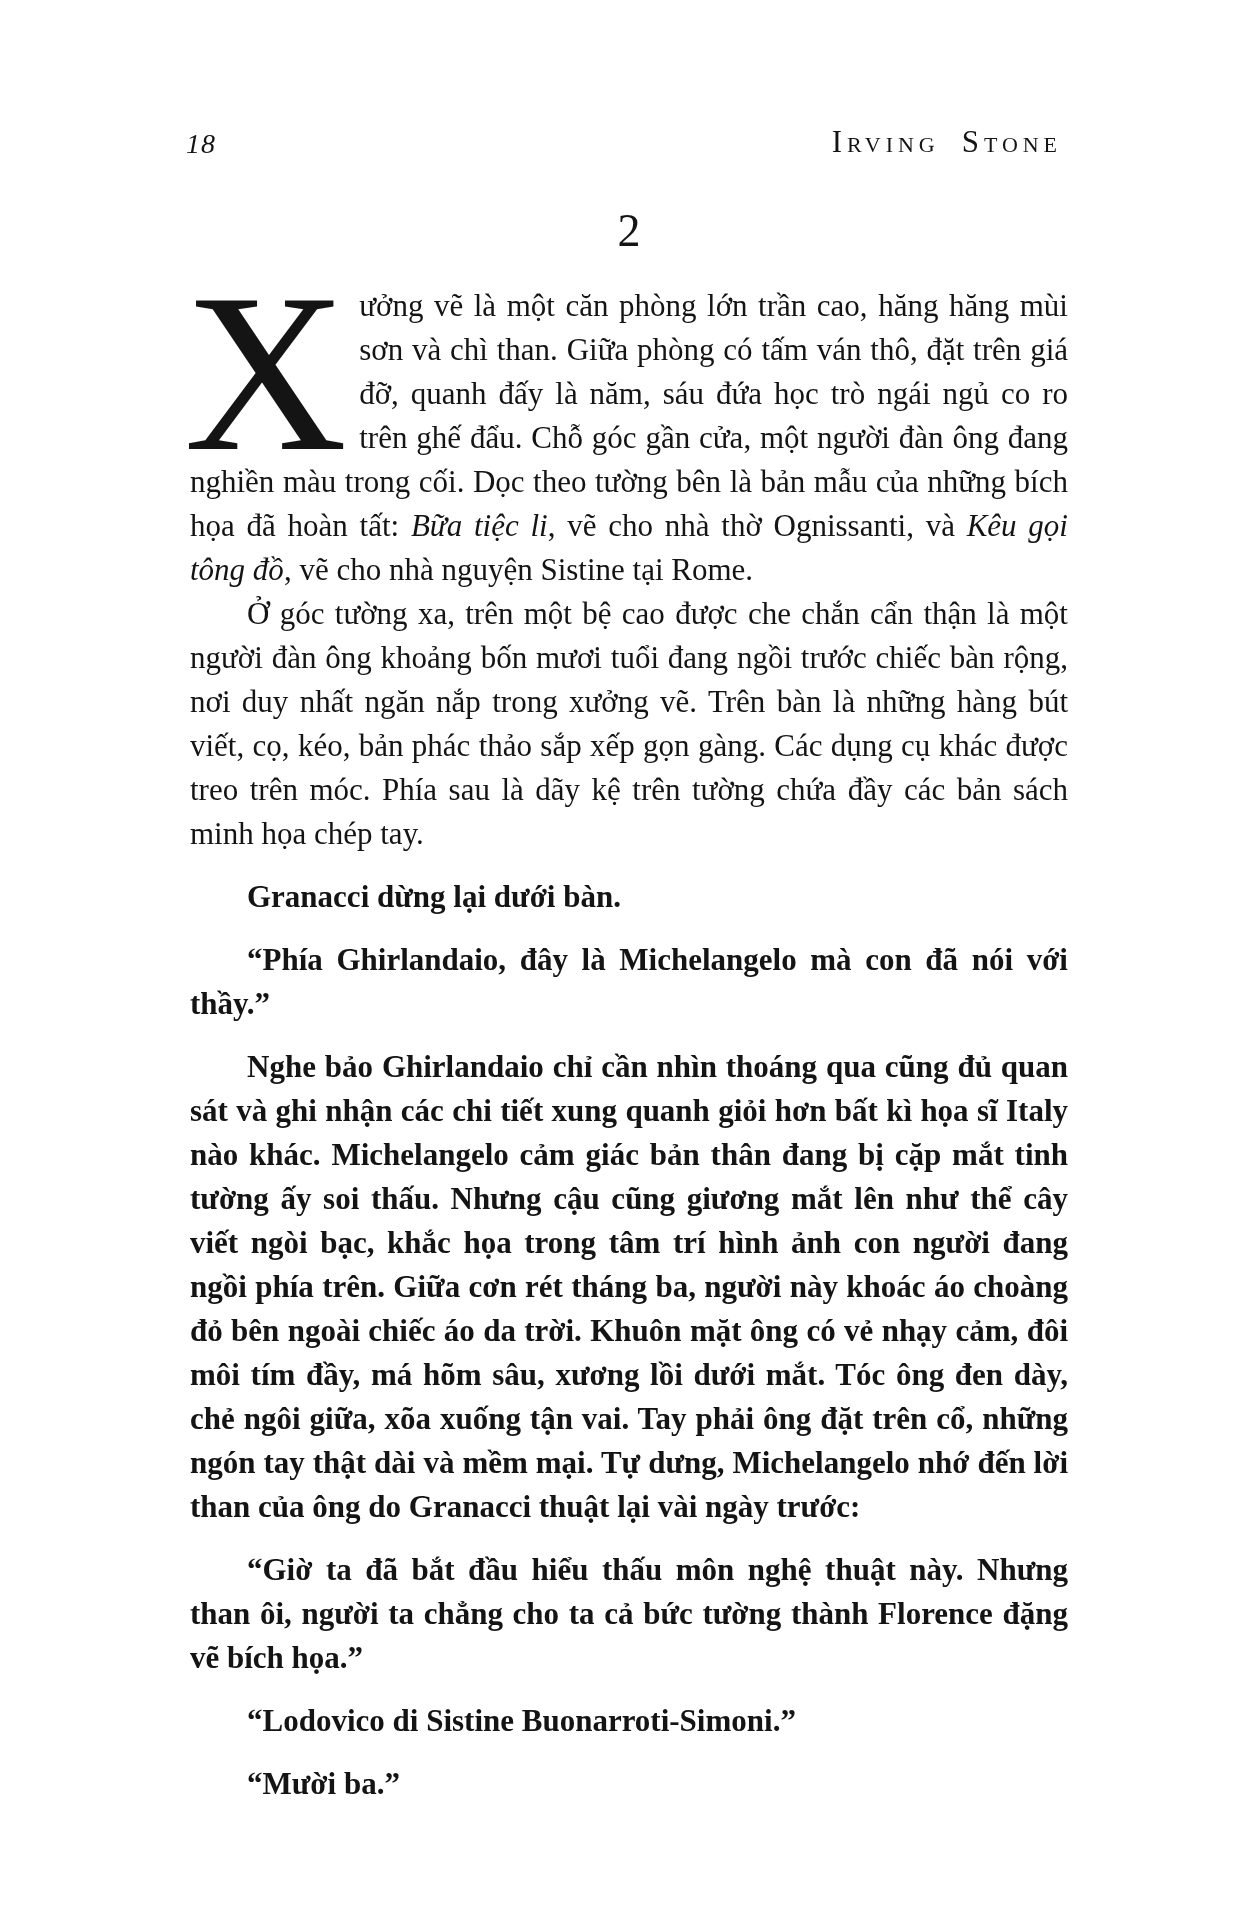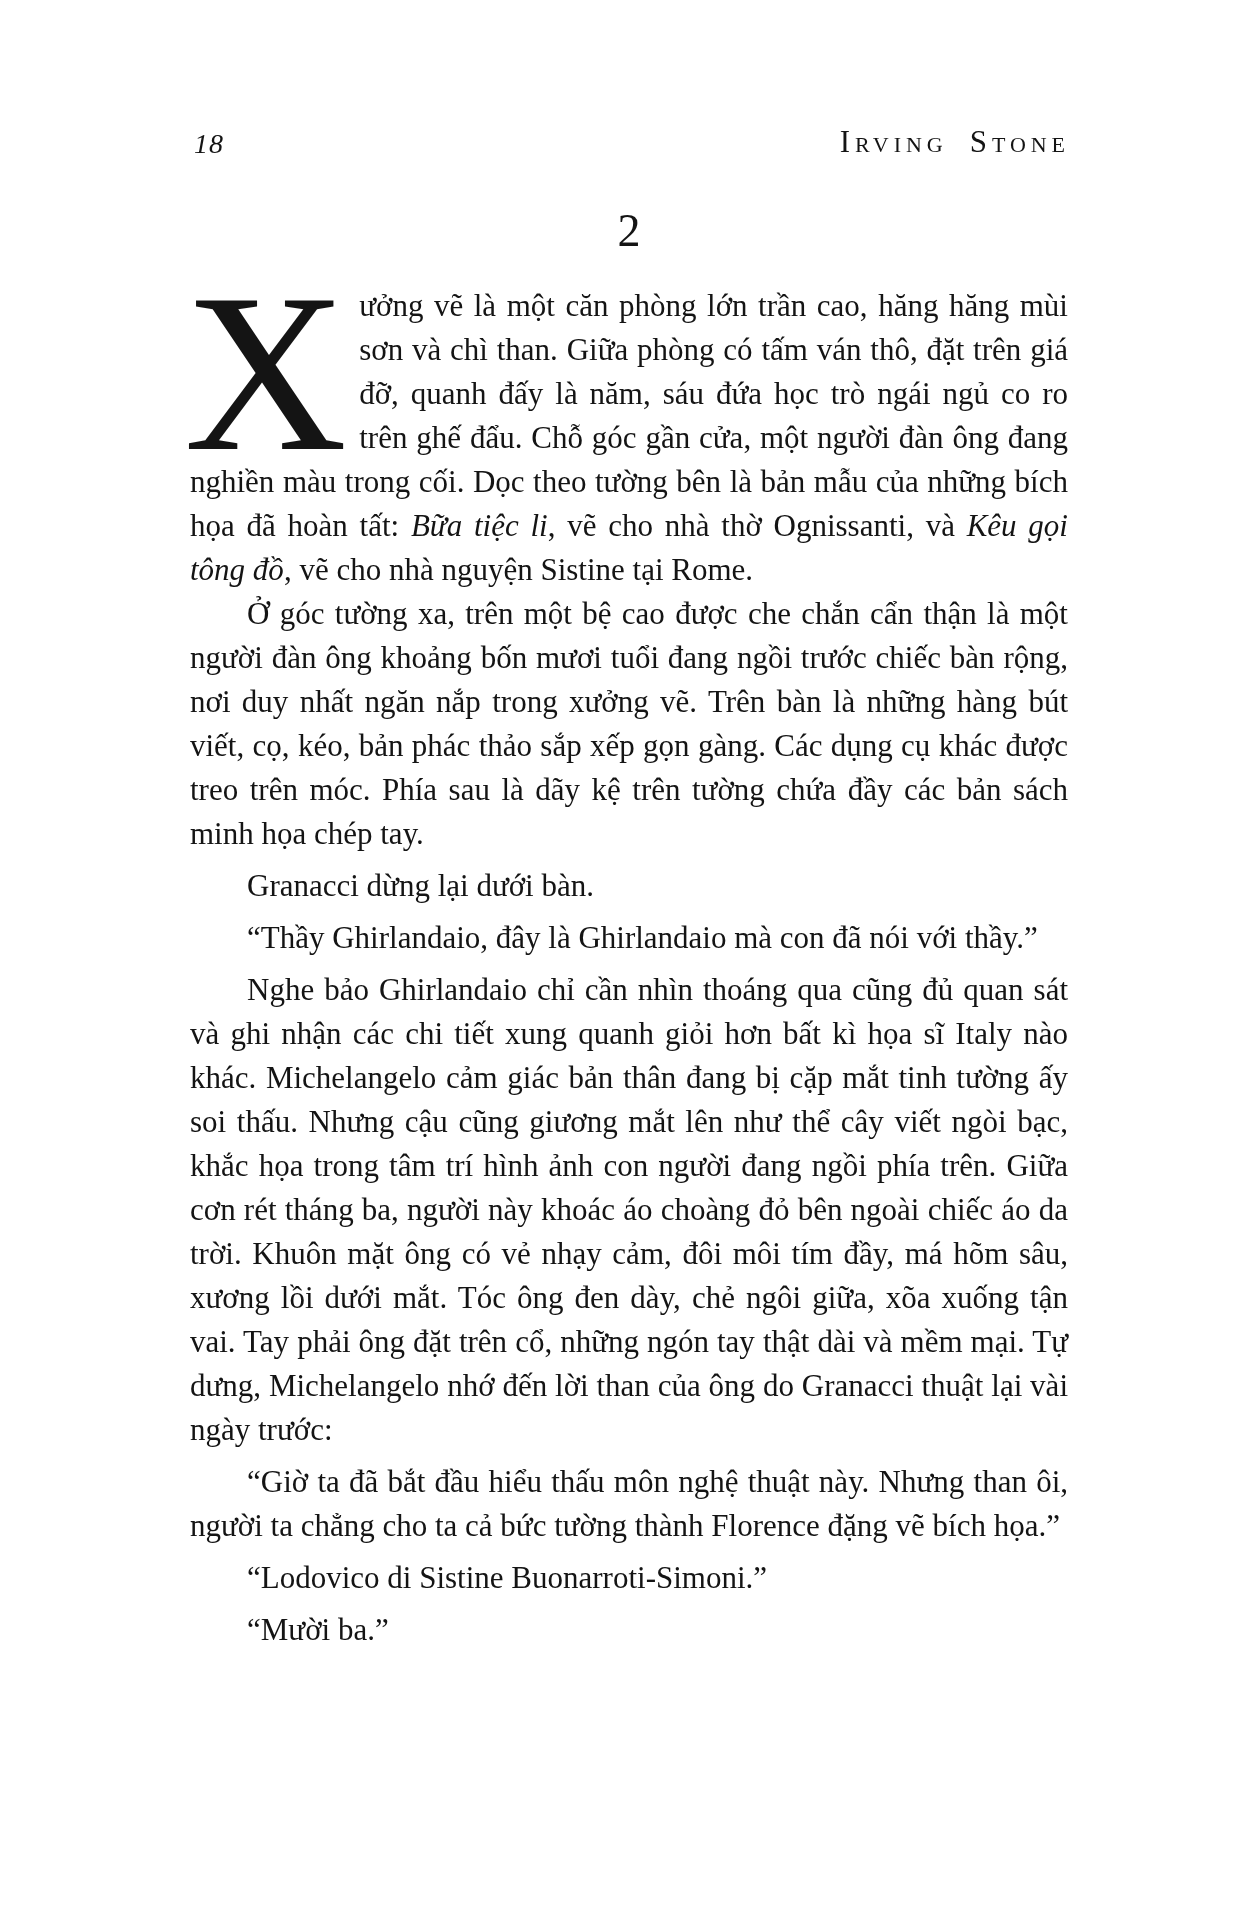--- a/index.html
+++ b/index.html
@@ -9,21 +9,21 @@
     height: 1922px;
     margin: 0 auto;
     background: #ffffff;
     color: #141414;
     font-family: "Liberation Serif", "DejaVu Serif", serif;
     overflow: hidden;
   }
   
   .running-head {
     position: absolute;
-    left: 192px;
+    left: 184px;
     top: 124px;
     width: 878px;
     height: 40px;
   }
   .folio {
     position: absolute;
     left: 2px;
     top: 4px;
     font-style: italic;
     font-size: 28px;
@@ -51,21 +51,21 @@
   .body-block {
     position: absolute;
     left: 190px;
     top: 284px;
     width: 878px;
     font-size: 31px;
     line-height: 44px;
     text-align: justify;
   }
   .body-block p { margin: 0; }
-  p.sp { margin-top: 8px; }
+  p.sp { margin-top: 19px; font-weight: bold; }
   p.indent { text-indent: 57px; }
   .dropcap {
     float: left;
     font-size: 226px;
     line-height: 170px;
     height: 170px;
     margin: 4px 12px 0 -6px;
   }
   .it { font-style: italic; }
 </style>
@@ -84,21 +84,21 @@
   <main class="body-block">
 
     <p class="p-first">
       <span class="dropcap">X</span><span>ưởng vẽ là một căn phòng lớn trần cao, hăng hăng mùi sơn và chì than. Giữa phòng có tấm ván thô, đặt trên giá đỡ, quanh đấy là năm, sáu đứa học trò ngái ngủ co ro trên ghế đẩu. Chỗ góc gần cửa, một người đàn ông đang nghiền màu trong cối. Dọc theo tường bên là bản mẫu của những bích họa đã hoàn tất: </span><span class="it">Bữa tiệc li</span><span>, vẽ cho nhà thờ Ognissanti, và </span><span class="it">Kêu gọi tông đồ</span><span>, vẽ cho nhà nguyện Sistine tại Rome.</span>
     </p>
 
     <p class="indent">Ở góc tường xa, trên một bệ cao được che chắn cẩn thận là một người đàn ông khoảng bốn mươi tuổi đang ngồi trước chiếc bàn rộng, nơi duy nhất ngăn nắp trong xưởng vẽ. Trên bàn là những hàng bút viết, cọ, kéo, bản phác thảo sắp xếp gọn gàng. Các dụng cụ khác được treo trên móc. Phía sau là dãy kệ trên tường chứa đầy các bản sách minh họa chép tay.</p>
 
     <p class="indent sp">Granacci dừng lại dưới bàn.</p>
 
-    <p class="indent sp">“Thầy Ghirlandaio, đây là Ghirlandaio mà con đã nói với thầy.”</p>
+    <p class="indent sp">“Phía Ghirlandaio, đây là Michelangelo mà con đã nói với thầy.”</p>
 
     <p class="indent sp">Nghe bảo Ghirlandaio chỉ cần nhìn thoáng qua cũng đủ quan sát và ghi nhận các chi tiết xung quanh giỏi hơn bất kì họa sĩ Italy nào khác. Michelangelo cảm giác bản thân đang bị cặp mắt tinh tường ấy soi thấu. Nhưng cậu cũng giương mắt lên như thể cây viết ngòi bạc, khắc họa trong tâm trí hình ảnh con người đang ngồi phía trên. Giữa cơn rét tháng ba, người này khoác áo choàng đỏ bên ngoài chiếc áo da trời. Khuôn mặt ông có vẻ nhạy cảm, đôi môi tím đầy, má hõm sâu, xương lồi dưới mắt. Tóc ông đen dày, chẻ ngôi giữa, xõa xuống tận vai. Tay phải ông đặt trên cổ, những ngón tay thật dài và mềm mại. Tự dưng, Michelangelo nhớ đến lời than của ông do Granacci thuật lại vài ngày trước:</p>
 
     <p class="indent sp">“Giờ ta đã bắt đầu hiểu thấu môn nghệ thuật này. Nhưng than ôi, người ta chẳng cho ta cả bức tường thành Florence đặng vẽ bích họa.”</p>
 
 
     <p class="indent sp">“Lodovico di Sistine Buonarroti-Simoni.”</p>
 
 
     <p class="indent sp">“Mười ba.”</p>

